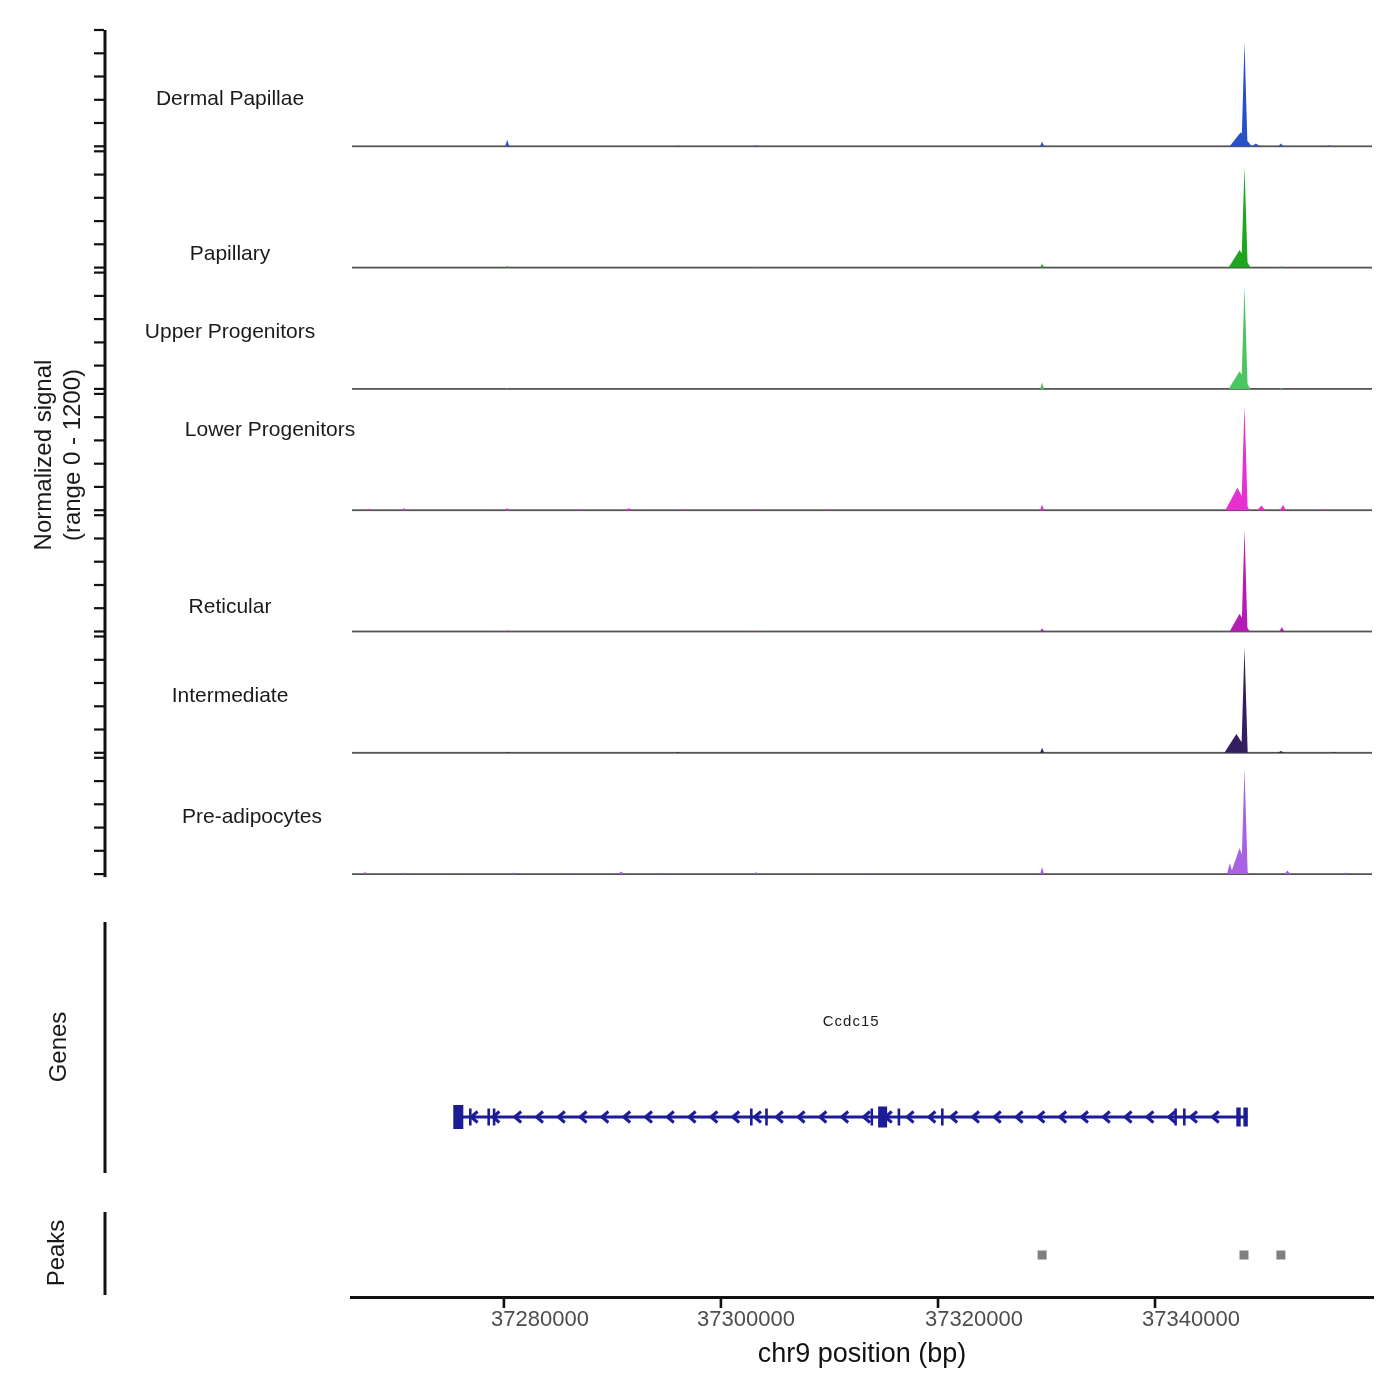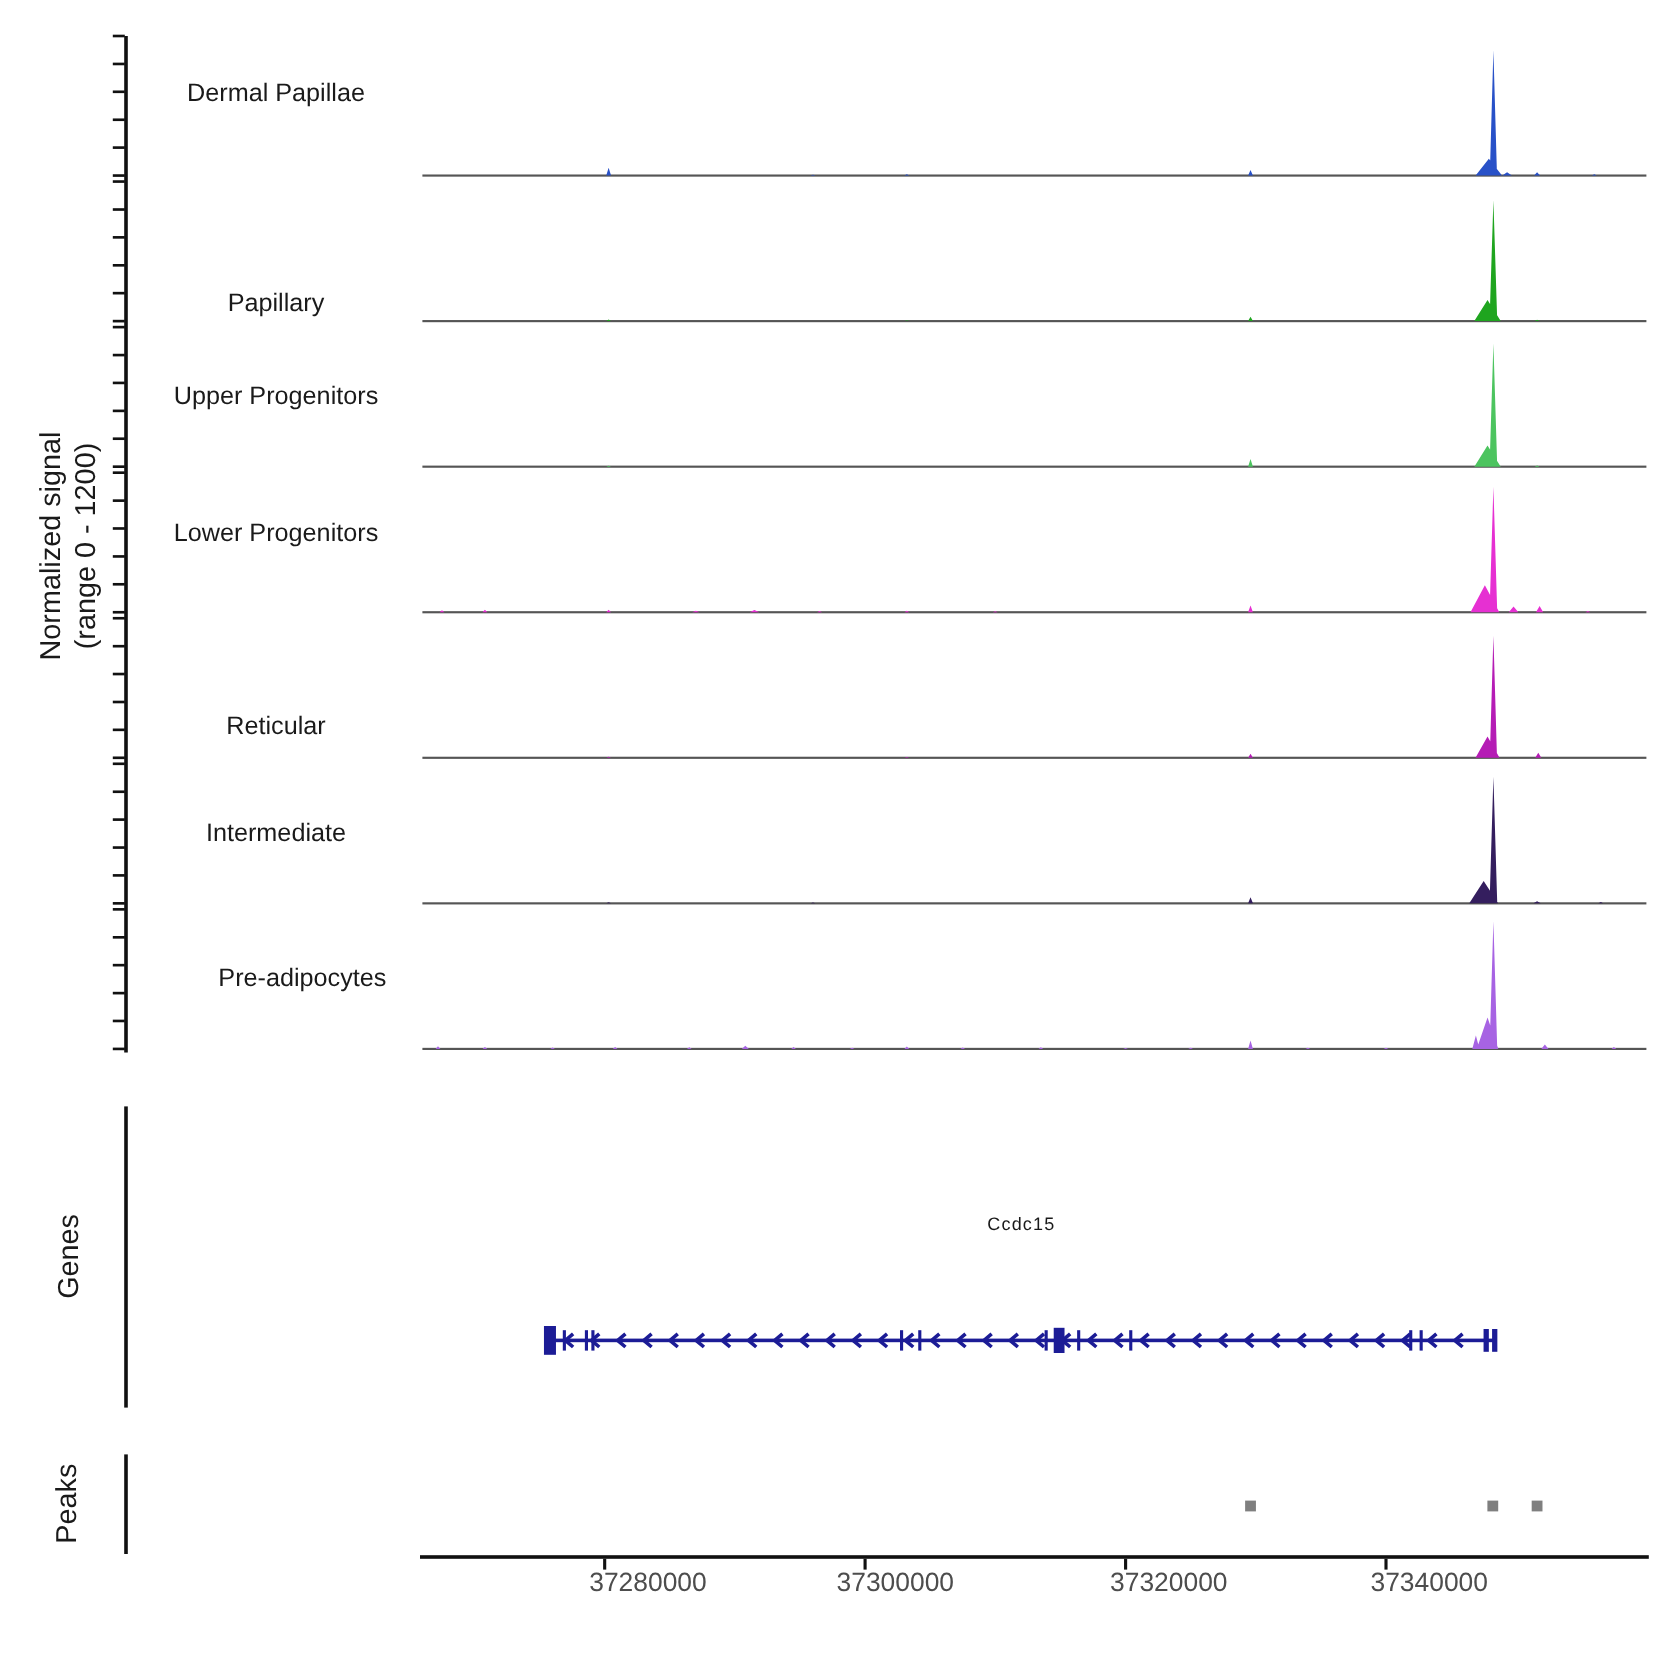--- a/index.html
+++ b/index.html
@@ -138,34 +138,35 @@
       <rect x="1037.6" y="1250.5" width="9" height="9" fill="#7f7f7f"></rect>
       <rect x="1239.5" y="1250.5" width="9" height="9" fill="#7f7f7f"></rect>
       <rect x="1276.4" y="1250.5" width="9" height="9" fill="#7f7f7f"></rect>
       <rect x="350" y="1296" width="1024" height="3" fill="#111"></rect>
       <rect x="502.6" y="1299" width="2.6" height="9" fill="#111"></rect>
       <rect x="719.6" y="1299" width="2.6" height="9" fill="#111"></rect>
       <rect x="936.7" y="1299" width="2.6" height="9" fill="#111"></rect>
       <rect x="1153.7" y="1299" width="2.6" height="9" fill="#111"></rect>
     </svg>
   <div id="track-labels">
-      <div class="track-label" style="top: 64px;">Dermal Papillae</div>
+      <div class="track-label" style="top: 84px;">Dermal Papillae</div>
       <div class="track-label" style="top: 195.45px; margin-top: 44px;">Papillary</div>
       <div class="track-label" style="top: 316.75px;">Upper Progenitors</div>
-      <div class="track-label" style="top: 431px;">Lower Progenitors</div>
+      <div class="track-label" style="top: 415px; margin-left: 40px;">Lower Progenitors</div>
       <div class="track-label" style="top: 592px;">Reticular</div>
       <div class="track-label" style="top: 680.65px;">Intermediate</div>
       <div class="track-label" style="top: 801.95px; padding-left: 22px;">Pre-adipocytes</div>
     </div>
   <div class="vlabel" id="ylab">
     <div>Normalized signal</div>
     <div>(range 0 - 1200)</div>
   </div>
   <div class="vlabel" id="genes-lab">Genes</div>
   <div class="vlabel" id="peaks-lab">Peaks</div>
   <div id="gene-name" style="left: 771.149px;">Ccdc15</div>
   <div id="xlabels">
       <div class="xtick-label" style="left: 418.915px;">37280000</div>
       <div class="xtick-label" style="left: 625px;">37300000</div>
       <div class="xtick-label" style="left: 852.957px;">37320000</div>
       <div class="xtick-label" style="left: 1069.98px;">37340000</div>
     </div>
+  <div id="xtitle">chr9 position (bp)</div>
 </div>
 
 </body></html>

